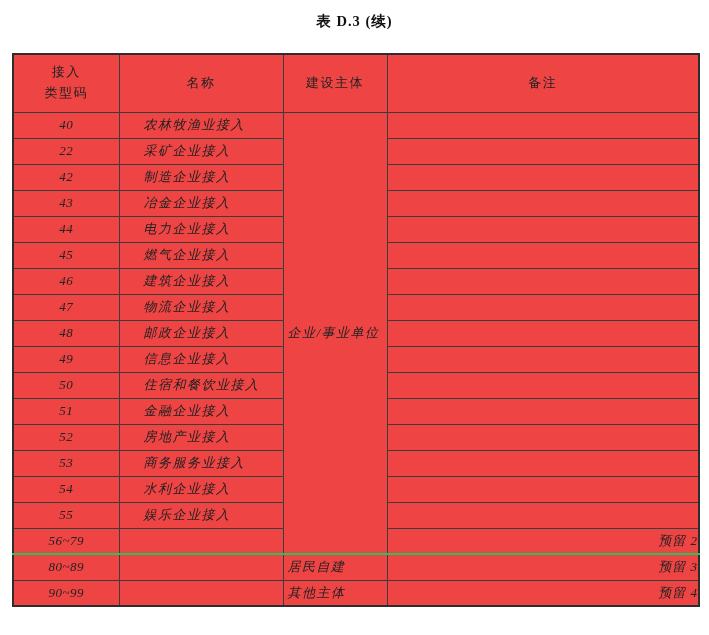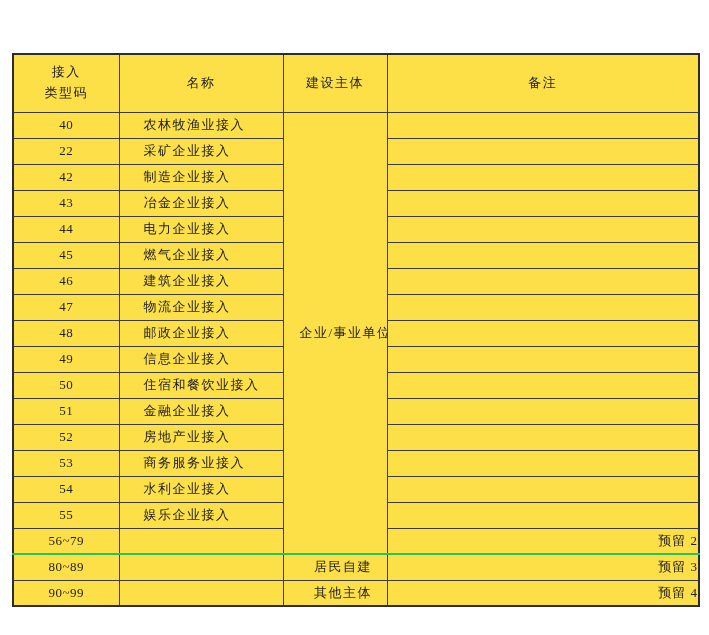--- a/index.html
+++ b/index.html
@@ -21,51 +21,52 @@
     font-weight: bold;
     letter-spacing: 1px;
     color: #111;
   }
   table.data-table {
     position: absolute;
     left: 12px; top: 53px;
     width: 686px;
     border-collapse: collapse;
     table-layout: fixed;
-    background: #fde047;
+    background: #ef4444;
     border: 2px solid #2d2d2d;
   }
   col.c-code    { width: 106px; }
   col.c-name    { width: 164px; }
   col.c-subject { width: 104px; }
   col.c-remark  { width: 312px; }
   th, td {
     border: 1px solid #3c3c3c;
     font-size: 13px;
     font-weight: normal;
     letter-spacing: 1.5px;
     vertical-align: middle;
     color: #222;
     overflow: hidden;
     white-space: nowrap;
   }
   thead th { height: 58px; text-align: center; line-height: 1.6; }
-  tbody td { height: 26px; }
+  tbody td { height: 26px; font-style: italic; }
   td.code    { text-align: center; letter-spacing: 0.5px; }
   td.name    { text-align: left; padding-left: 24px; }
-  td.subject { text-align: center; padding-left: 16px; }
+  td.subject { text-align: left; padding-left: 4px; }
   td.remark  { text-align: right; padding-left: 9px; letter-spacing: 1px; }
   tr.thickline td { border-top: 2px solid #22c55e; }
   .hdr-line { display: block; }
 </style>
 </head>
 <body>
 
 <div class="page">
 
+  <div class="doc-title">表 D.3 (续)</div>
 
   <table class="data-table">
     <colgroup>
       <col class="c-code">
         <col class="c-name">
         <col class="c-subject">
         <col class="c-remark">
     </colgroup>
     <thead>
       <tr>

